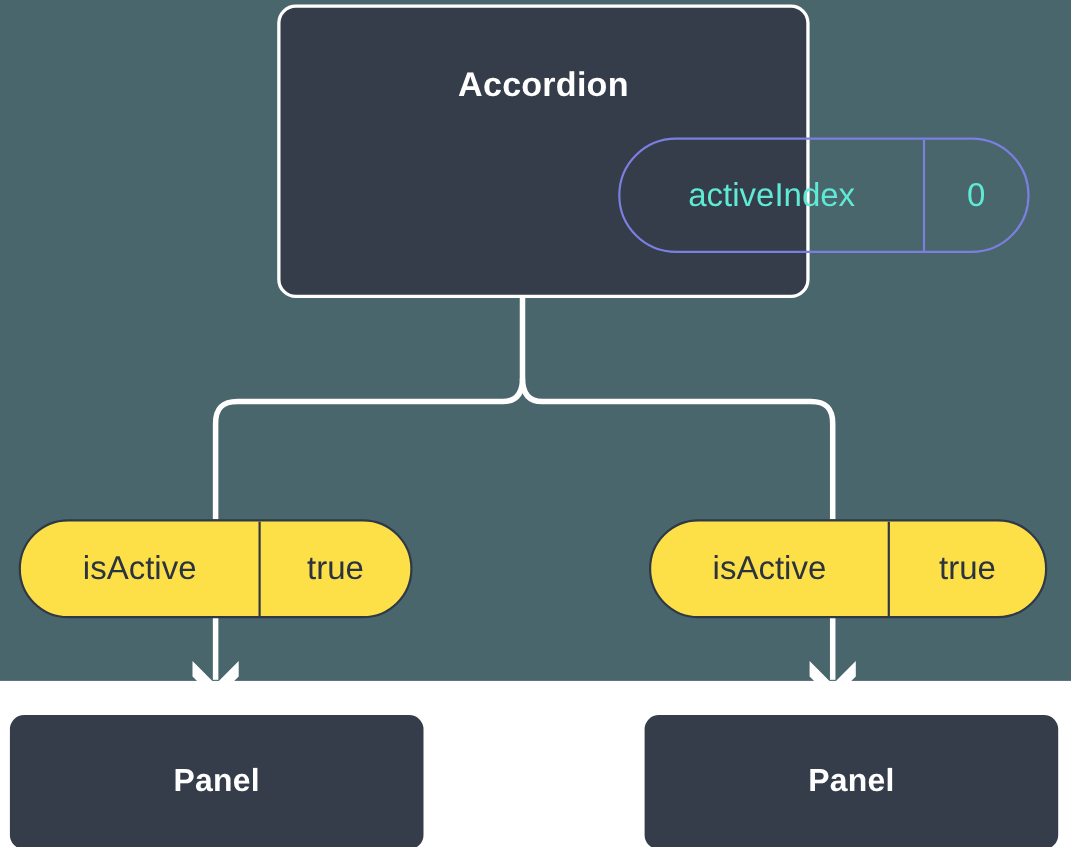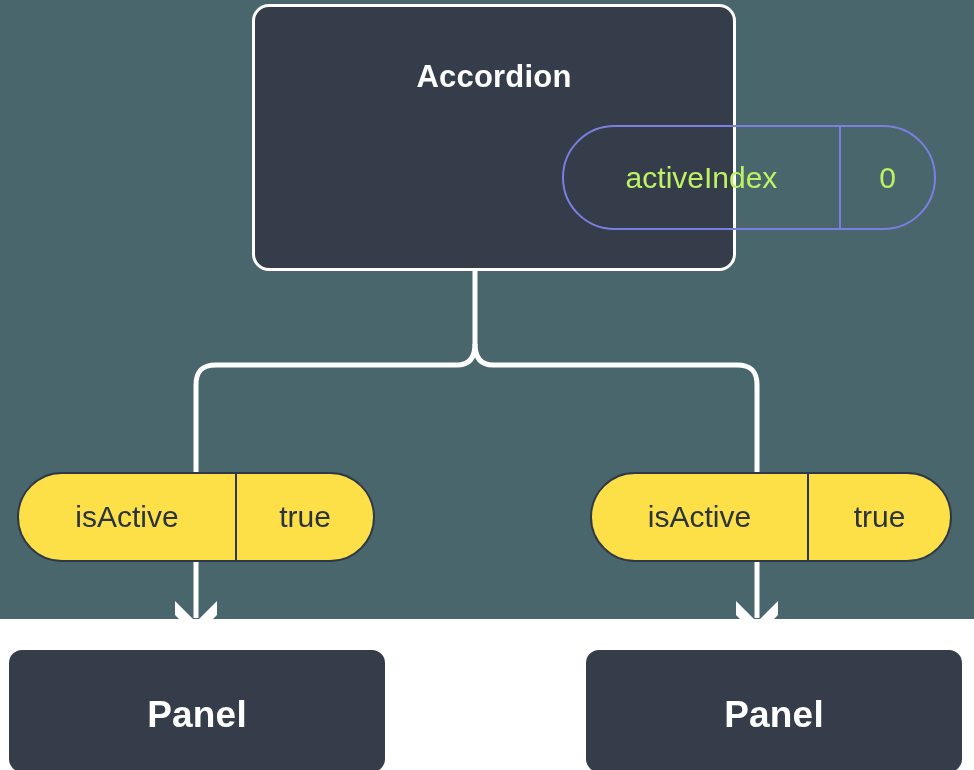--- a/index.html
+++ b/index.html
@@ -74,21 +74,21 @@
     left: 307px;
     top: 118px;
     width: 374px;
     height: 105px;
   }
   .pill-outline .pill-key,
   .pill-outline .pill-val {
     display: flex;
     align-items: center;
     justify-content: center;
-    color: #bef264;
+    color: #5eead4;
     font-size: 30px;
     white-space: nowrap;
   }
   #active-index-pill .pill-key {
     width: 275px;
     border-right: 2px solid #7b7fe0;
   }
   #active-index-pill .pill-val {
     flex: 1;
   }
@@ -145,21 +145,21 @@
   }
   #panel-right {
     left: 583px;
     top: 647px;
     width: 382px;
     height: 128px;
   }
   #panel-left .node-title,
   #panel-right .node-title {
     top: 44px;
-    font-size: 37px;
+    font-size: 29px;
   }
 </style>
 </head>
 <body>
 
 <div id="stage">
 
   <svg id="connectors" viewBox="0 0 974 770">
 
     <path d="M475,271 L475,344

